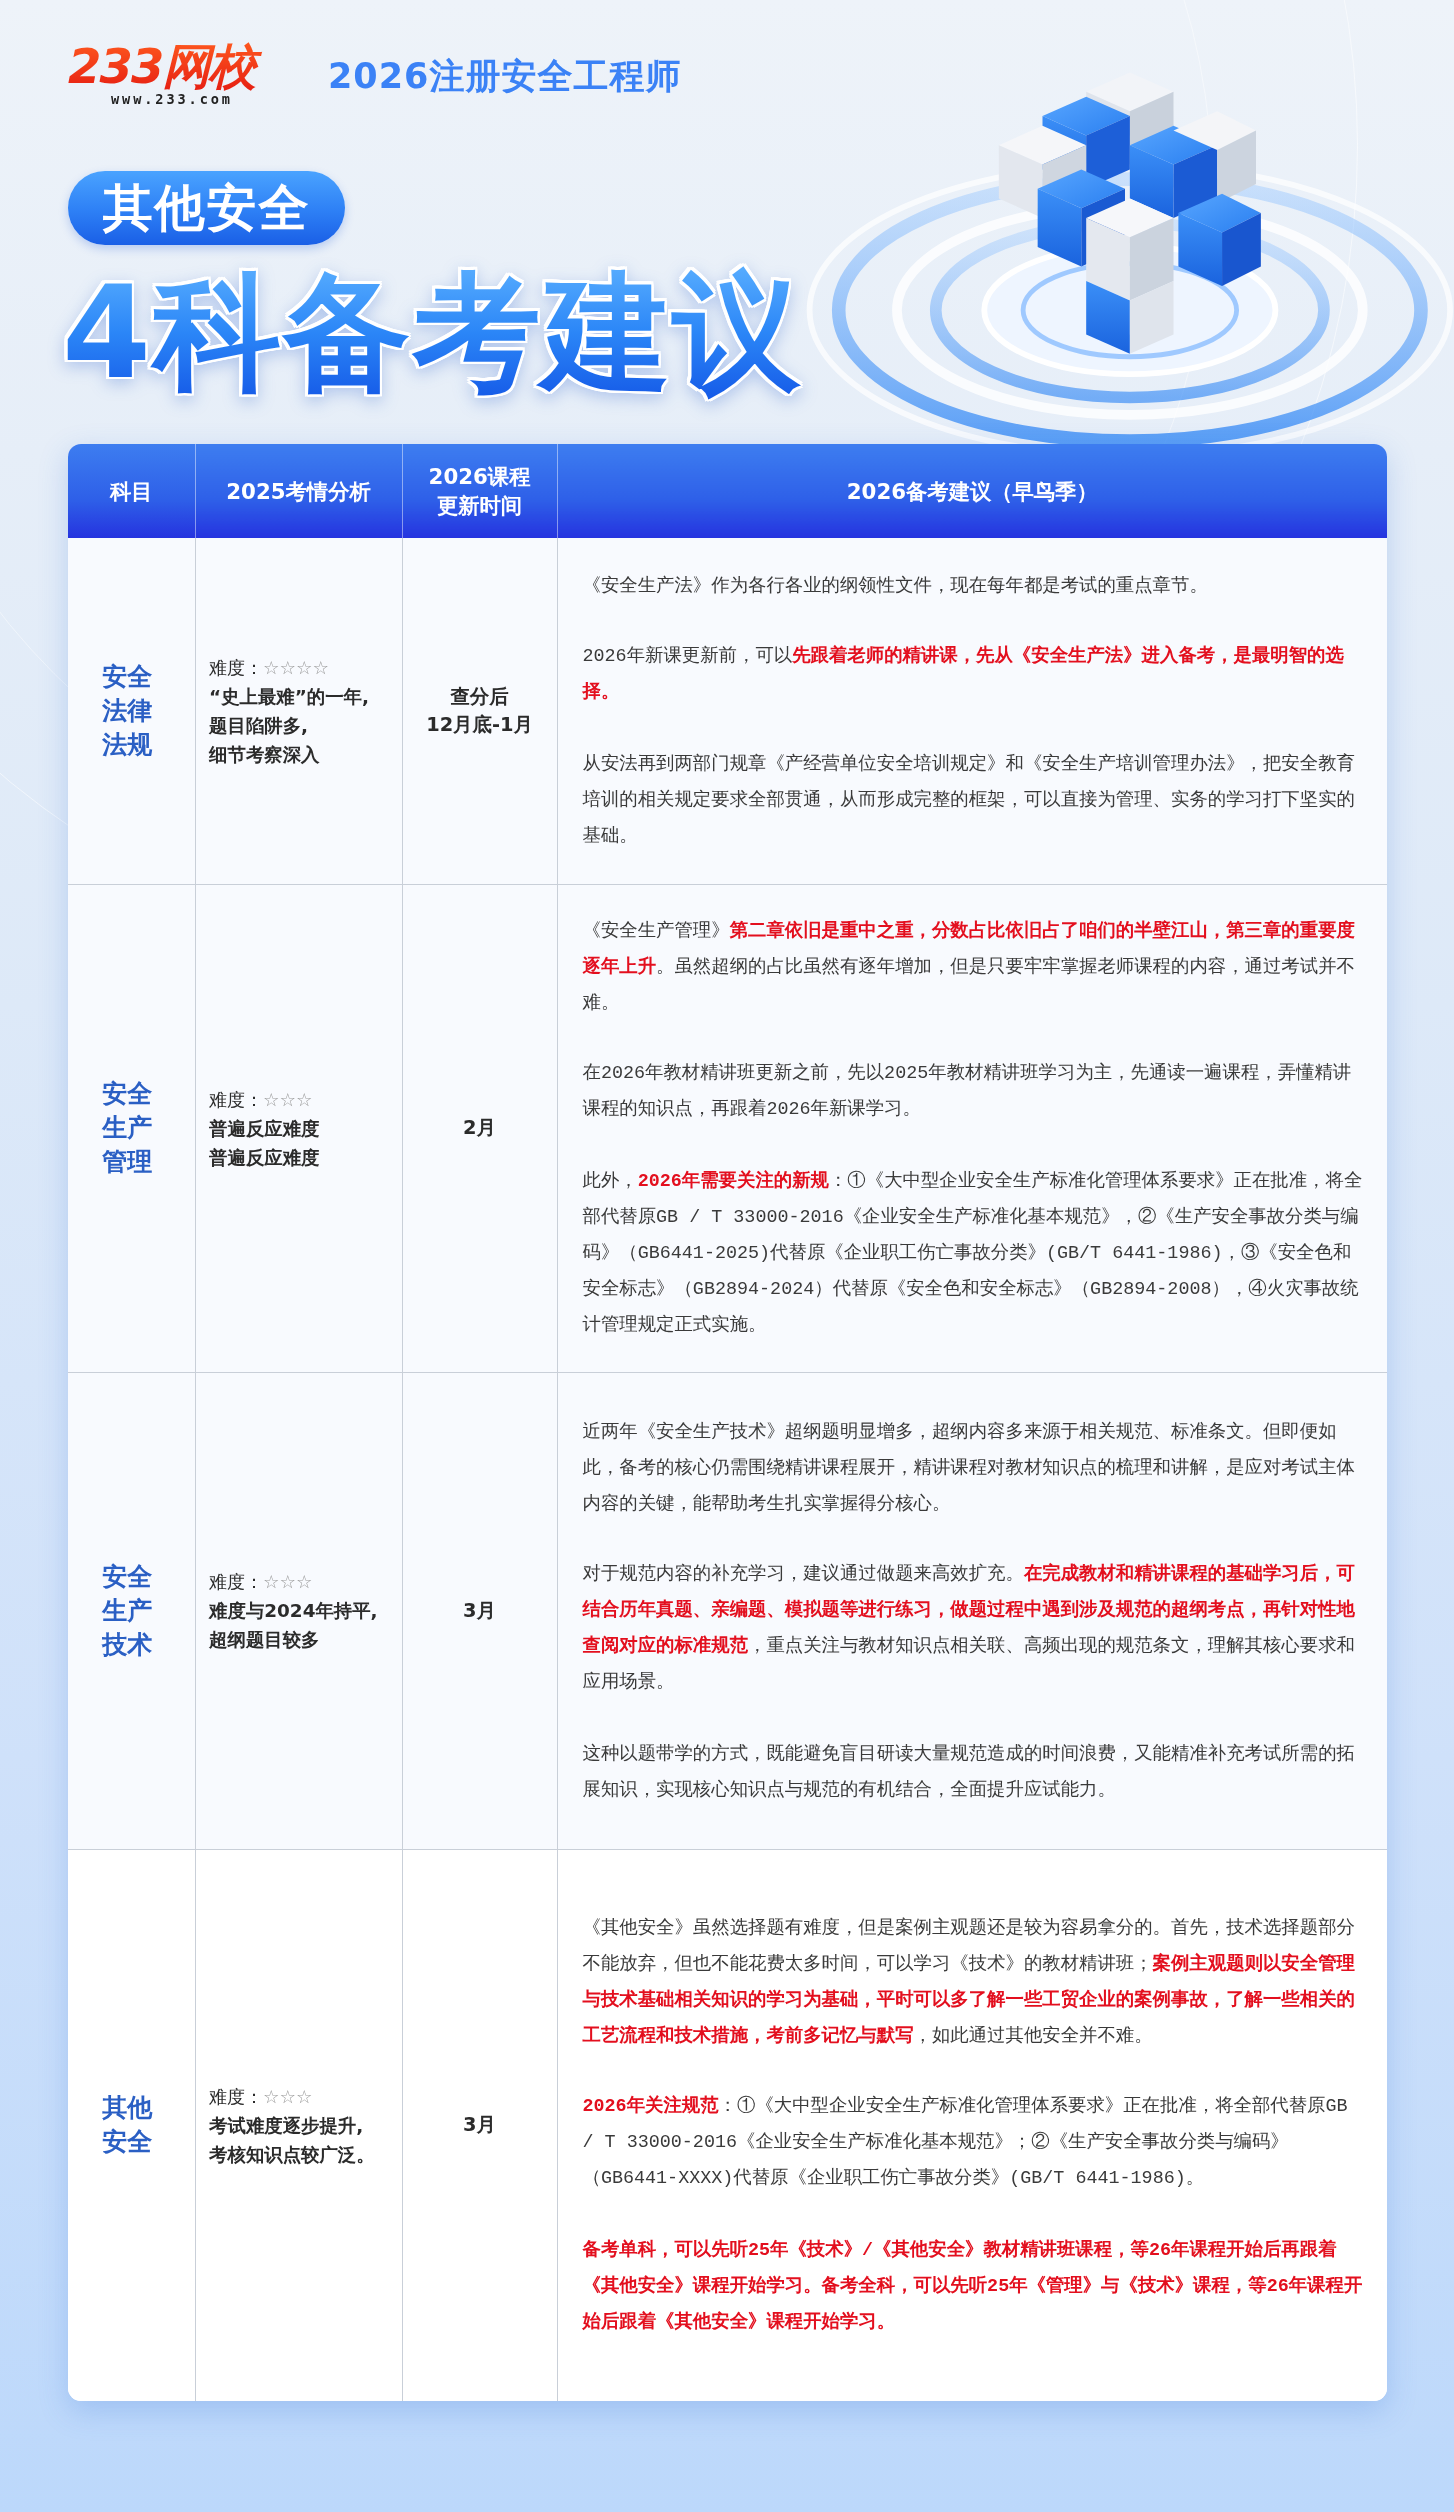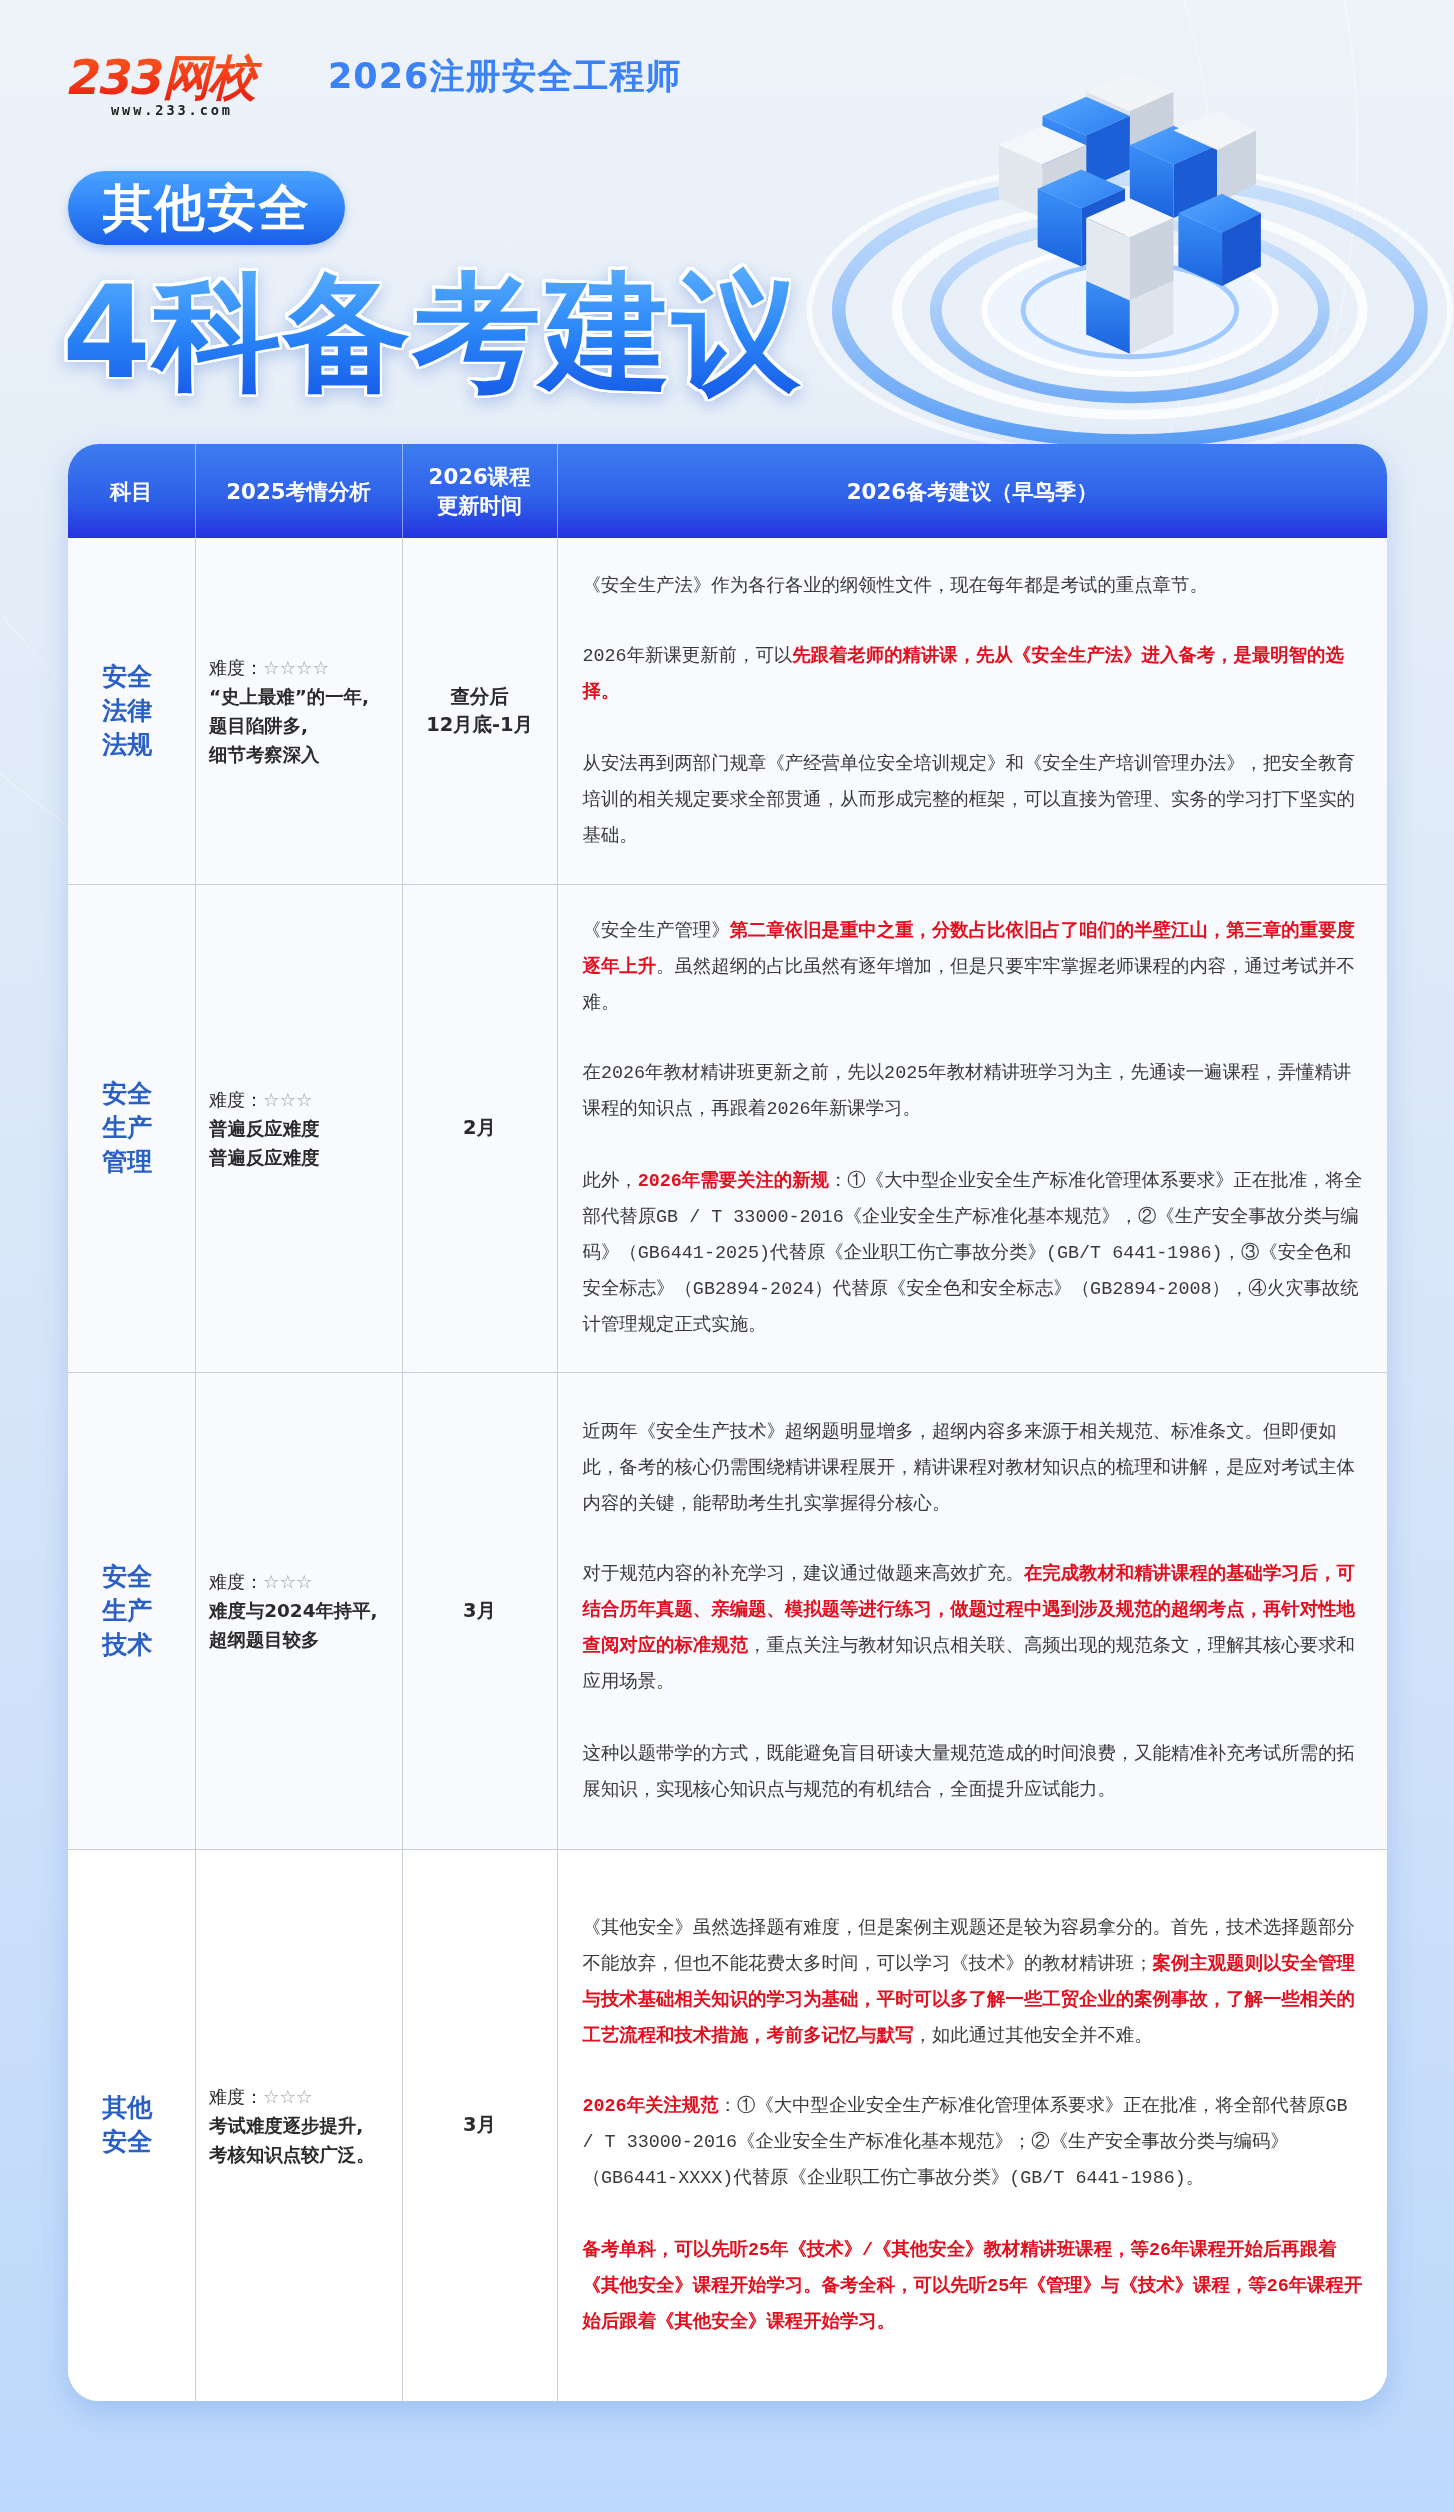--- a/index.html
+++ b/index.html
@@ -11,21 +11,21 @@
     overflow: hidden;
   }
   .bg-arc {
     position: absolute; border-radius: 50%;
     border: 1.9px solid rgba(255,255,255,0.7);
   }
   .hero-art {
     position: absolute; left: 795px; top: 19.4px; width: 660px; height: 427px;
   }
   .logo {
-    position: absolute; left: 68px; top: 50px; width: 233px; height: 78px;
+    position: absolute; left: 68px; top: 39px; width: 233px; height: 78px;
   }
   .logo-main {
     font-family: "DejaVu Sans", sans-serif; font-weight: bold; font-style: italic;
     font-size: 48px; line-height: 54px; letter-spacing: -1.9px;
     background: linear-gradient(180deg, #ff5a1f 0%, #e51d12 100%);
     -webkit-background-clip: text; background-clip: text; color: transparent;
   }
   .logo-url {
     font-family: "DejaVu Sans Mono", monospace; font-size: 13.6px; font-weight: bold;
     letter-spacing: 2.9px; color: #222; margin-left: 43px; margin-top: -1.9px;
@@ -47,21 +47,21 @@
     font-size: 128px; font-weight: 900; line-height: 145px; letter-spacing: 1.9px;
     color: #2b86f7;
     background: linear-gradient(180deg, #5bb0ff 0%, #2b86f7 50%, #1457e6 100%);
     -webkit-background-clip: text; background-clip: text;
     -webkit-text-fill-color: transparent;
     -webkit-text-stroke: 0px;
     filter: drop-shadow(0 0 0 #fff) drop-shadow(2.9px 0 0 #fff) drop-shadow(-2.9px 0 0 #fff) drop-shadow(0 2.9px 0 #fff) drop-shadow(0 -2.9px 0 #fff) drop-shadow(0 5.8px 7.8px rgba(20,80,200,0.25));
   }
   .table-card {
     position: absolute; left: 68px; top: 444px; width: 1319px; height: 1957px;
-    background: #f8fafe; border-radius: 31px; overflow: hidden;
+    background: #f8fafe; border-radius: 13px; overflow: hidden;
     box-shadow: 0 9.7px 29px rgba(60,120,220,0.25);
   }
   table { width: 100%; border-collapse: collapse; table-layout: fixed; }
   col.c1 { width: 127px; } col.c2 { width: 207px; } col.c3 { width: 155px; } col.c4 { width: 830px; }
   thead th {
     height: 94px; color: #fff; font-size: 21.3px; font-weight: bold; line-height: 29px;
     background: linear-gradient(180deg, #3d7df0 0%, #2e5fe8 60%, #2533df 100%);
     border-right: 1px solid rgba(255,255,255,0.45);
     text-align: center; vertical-align: middle;
   }

